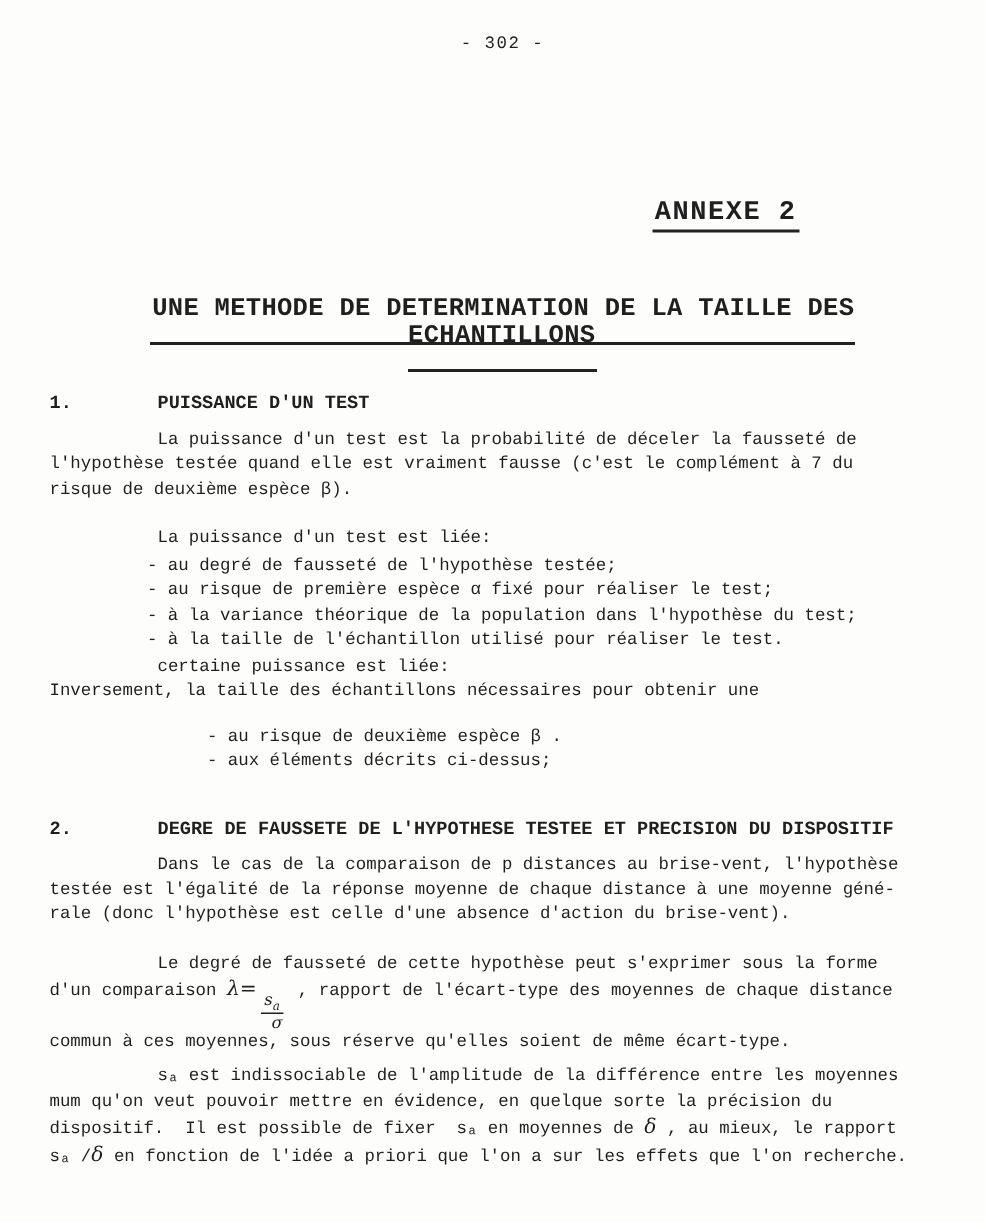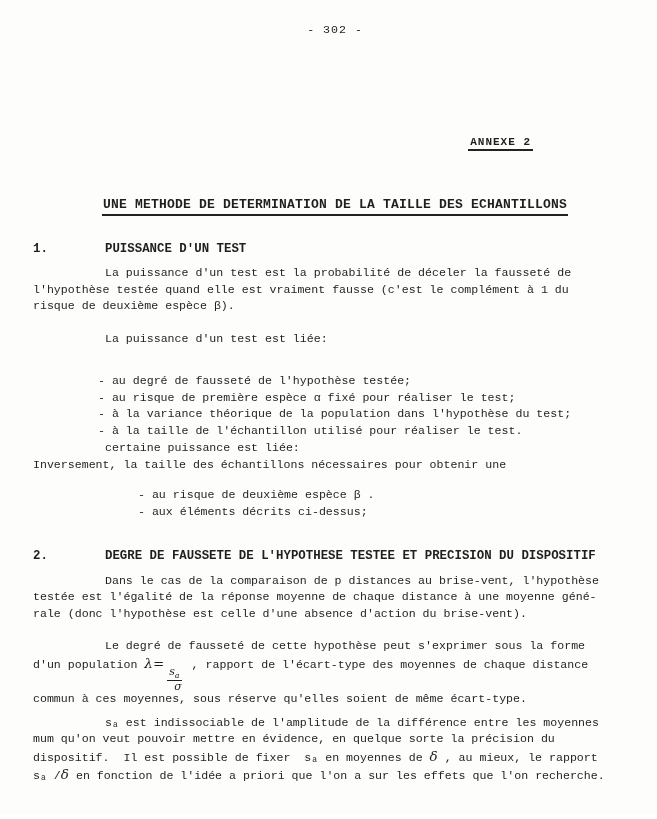--- a/index.html
+++ b/index.html
@@ -11,39 +11,39 @@
     font-family:"Liberation Mono","DejaVu Sans Mono",monospace;
     font-size:11.6px;
     line-height:16.5px;
     box-sizing:border-box;
     padding:22px 20px 0 33px;
     overflow:hidden;
   }
   .page-number{text-align:center;letter-spacing:1px;}
   .annexe-row{margin-top:95px;text-align:right;padding-right:104px;}
   .annexe{
-    font-weight:bold;font-size:11px;letter-spacing:1px;
+    font-weight:bold;font-size:18px;letter-spacing:1px;
     border-bottom:2px solid #222;padding:0 2px 1px 2px;
   }
   .title-row{margin-top:47px;text-align:center;}
   .doc-title{
-    font-weight:bold;font-size:13px;letter-spacing:0.2px;
-    border-bottom:2px solid #222;padding:0 1px 2px 1px;
+    font-weight:bold;font-size:17px;letter-spacing:0.2px;
+    border-bottom:2px solid #222;padding:0 1px 12px 1px;
   }
   .sec-heading{display:flex;font-weight:bold;font-size:12.4px;align-items:baseline;}
   .sec-num{width:72px;flex:none;}
   .sec-title{flex:1;}
   .para .line{white-space:pre-wrap;}
   .ind .line:first-child{text-indent:72px;}
   .list1{padding-left:65px;}
   .list2{padding-left:105px;}
   .mt1{margin-top:1px;}
   .mt7{margin-top:7px;}
   .mt8{margin-top:8px;}
-  .mt9{margin-top:26px;}
+  .mt9{margin-top:2px;}
   .mt14{margin-top:14px;}
   .mt16{margin-top:16px;}
   .mt27{margin-top:27px;}
   .mt28{margin-top:28px;}
   .hand{
     font-family:"DejaVu Serif",serif;font-style:italic;
     font-size:13.5px;
   }
   .frac{
     display:inline-flex;flex-direction:column;align-items:flex-end;
@@ -71,21 +71,21 @@
     <span class="doc-title">UNE METHODE DE DETERMINATION DE LA TAILLE DES ECHANTILLONS</span>
   </div>
 
   <div class="section">
     <div class="sec-heading mt27">
       <span class="sec-num">1.</span>
       <span class="sec-title">PUISSANCE D'UN TEST</span>
     </div>
     <div class="para ind mt8">
         <div class="line">La puissance d'un test est la probabilité de déceler la fausseté de</div>
-        <div class="line">l'hypothèse testée quand elle est vraiment fausse (c'est le complément à 1 du</div>
+        <div class="line">l'hypothèse testée quand elle est vraiment fausse (c'est le complément à 7 du</div>
         <div class="line">risque de deuxième espèce β).</div>
       </div>
     <div class="para ind mt16">
         <div class="line">La puissance d'un test est liée:</div>
       </div>
     <div class="para list1 mt9">
         <div class="line">- au degré de fausseté de l'hypothèse testée;</div>
         <div class="line">- au risque de première espèce α fixé pour réaliser le test;</div>
         <div class="line">- à la variance théorique de la population dans l'hypothèse du test;</div>
         <div class="line">- à la taille de l'échantillon utilisé pour réaliser le test.</div>
@@ -105,21 +105,21 @@
       <span class="sec-num">2.</span>
       <span class="sec-title">DEGRE DE FAUSSETE DE L'HYPOTHESE TESTEE ET PRECISION DU DISPOSITIF</span>
     </div>
     <div class="para ind mt8">
         <div class="line">Dans le cas de la comparaison de p distances au brise-vent, l'hypothèse</div>
         <div class="line">testée est l'égalité de la réponse moyenne de chaque distance à une moyenne géné-</div>
         <div class="line">rale (donc l'hypothèse est celle d'une absence d'action du brise-vent).</div>
       </div>
     <div class="para ind mt16">
         <div class="line">Le degré de fausseté de cette hypothèse peut s'exprimer sous la forme</div>
-        <div class="line"><span>d'un population </span><span class="hand">λ=</span><span class="frac"><span class="fn">s<sub>a</sub></span><span class="fd">σ</span></span><span> , rapport de l'écart-type des moyennes de chaque distance</span></div>
+        <div class="line"><span>d'un comparaison </span><span class="hand">λ=</span><span class="frac"><span class="fn">s<sub>a</sub></span><span class="fd">σ</span></span><span> , rapport de l'écart-type des moyennes de chaque distance</span></div>
         <div class="line">commun à ces moyennes, sous réserve qu'elles soient de même écart-type.</div>
       </div>
     <div class="para ind mt7">
         <div class="line">sₐ est indissociable de l'amplitude de la différence entre les moyennes</div>
         <div class="line">mum qu'on veut pouvoir mettre en évidence, en quelque sorte la précision du</div>
         <div class="line"><span>dispositif.  Il est possible de fixer  sₐ en moyennes de </span><span class="hand">δ</span><span> , au mieux, le rapport</span></div>
         <div class="line"><span>sₐ /</span><span class="hand">δ</span><span> en fonction de l'idée a priori que l'on a sur les effets que l'on recherche.</span></div>
       </div>
   </div>
 

